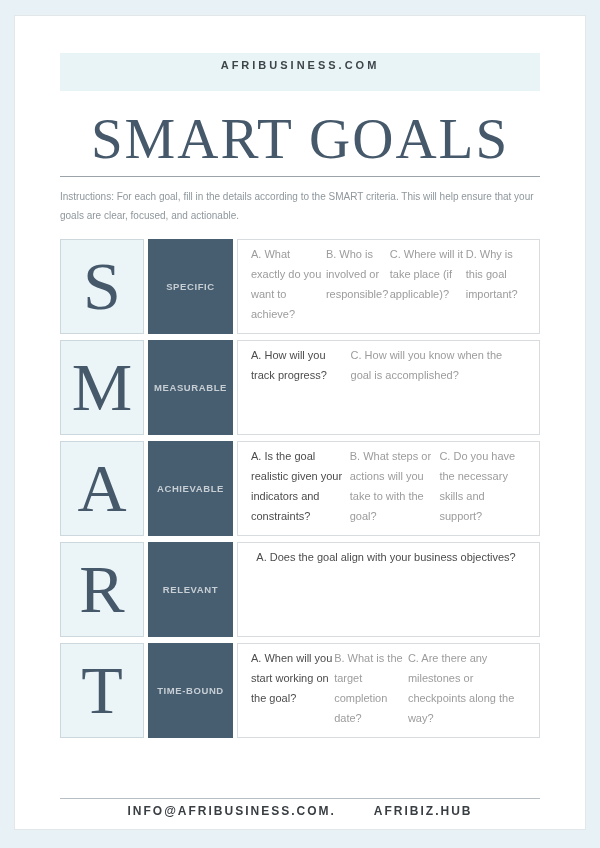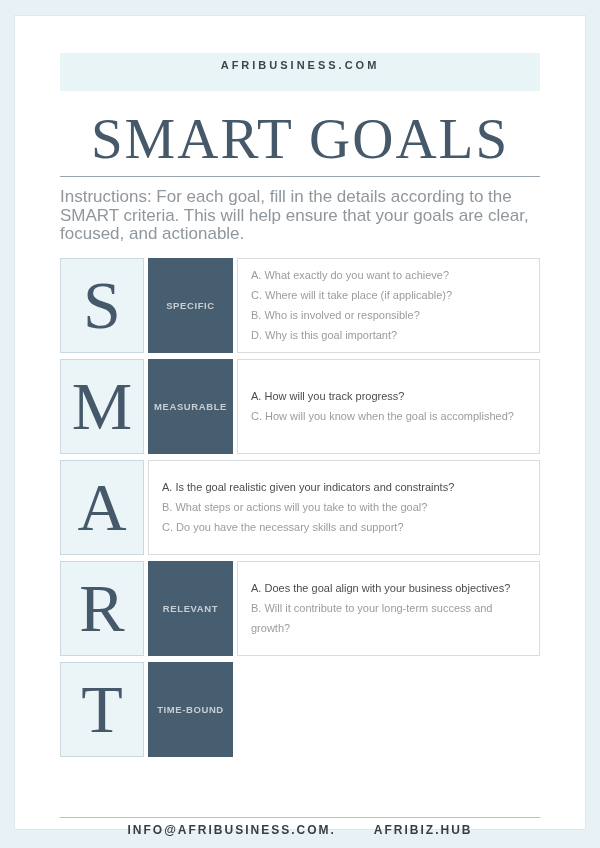--- a/index.html
+++ b/index.html
@@ -45,21 +45,21 @@
     margin-top: 16px;
     white-space: nowrap;
   }
   .title-divider {
     border: none;
     border-top: 1px solid #9ba4ab;
     margin: 5px 0 0 0;
   }
   .instructions {
     margin-top: 11px;
-    font-size: 17px;
+    font-size: 10px;
     line-height: 18.5px;
     color: #8f979c;
   }
   .table {
     margin-top: 14px;
     display: flex;
     flex-direction: column;
     gap: 6px;
   }
   .row {
@@ -90,21 +90,21 @@
     text-align: left;
     font-size: 9.5px;
     letter-spacing: 0.6px;
     color: #c7cfd5;
     font-weight: bold;
   }
   .questions-cell {
     flex: 1;
     border: 1px solid #d8dcdf;
     display: flex;
-    flex-direction: column;
+    flex-direction: row;
     justify-content: center;
     padding: 4px 18px 4px 13px;
   }
   .q {
     font-size: 11px;
     line-height: 20px;
     color: #9c9c9c;
   }
   .q-bold {
     font-weight: 400;
@@ -147,70 +147,77 @@
     <div class="table">
   <div class="row">
     <div class="cell letter-cell">
       <span>S</span>
     </div>
     <div class="cell label-cell">
       <span>SPECIFIC</span>
     </div>
     <div class="cell questions-cell">
             <div class="q">A. What exactly do you want to achieve?</div>
+            <div class="q">B. Who is involved or responsible?</div>
             <div class="q">C. Where will it take place (if applicable)?</div>
-            <div class="q">B. Who is involved or responsible?</div>
             <div class="q">D. Why is this goal important?</div>
           </div>
   </div>
 
   <div class="row">
     <div class="cell letter-cell">
       <span>M</span>
     </div>
     <div class="cell label-cell">
       <span>MEASURABLE</span>
     </div>
     <div class="cell questions-cell">
             <div class="q q-bold">A. How will you track progress?</div>
             <div class="q">C. How will you know when the goal is accomplished?</div>
           </div>
   </div>
 
   <div class="row">
     <div class="cell letter-cell">
       <span>A</span>
+    </div>
+    <div class="cell label-cell">
+      <span>ACHIEVABLE</span>
     </div>
     <div class="cell questions-cell">
             <div class="q q-bold">A. Is the goal realistic given your indicators and constraints?</div>
             <div class="q">B. What steps or actions will you take to with the goal?</div>
             <div class="q">C. Do you have the necessary skills and support?</div>
           </div>
   </div>
 
   <div class="row">
     <div class="cell letter-cell">
       <span>R</span>
     </div>
     <div class="cell label-cell">
       <span>RELEVANT</span>
     </div>
     <div class="cell questions-cell">
             <div class="q q-bold">A. Does the goal align with your business objectives?</div>
-            <div class="q">B. Will it contribute to your long-term success and growth?</div>
           </div>
   </div>
 
   <div class="row">
     <div class="cell letter-cell">
       <span>T</span>
     </div>
     <div class="cell label-cell">
       <span>TIME-BOUND</span>
     </div>
+    <div class="cell questions-cell">
+            <div class="q q-bold">A. When will you start working on the goal?</div>
+            <div class="q">B. What is the target completion date?</div>
+            <div class="q">C. Are there any milestones or checkpoints along the way?</div>
+          </div>
   </div>
 </div>
 
     <div class="footer">
       <hr class="footer-divider">
       <div class="footer-text">
         <span>INFO@AFRIBUSINESS.COM.</span><span class="gap"></span><span>AFRIBIZ.HUB</span>
       </div>
     </div>
 

